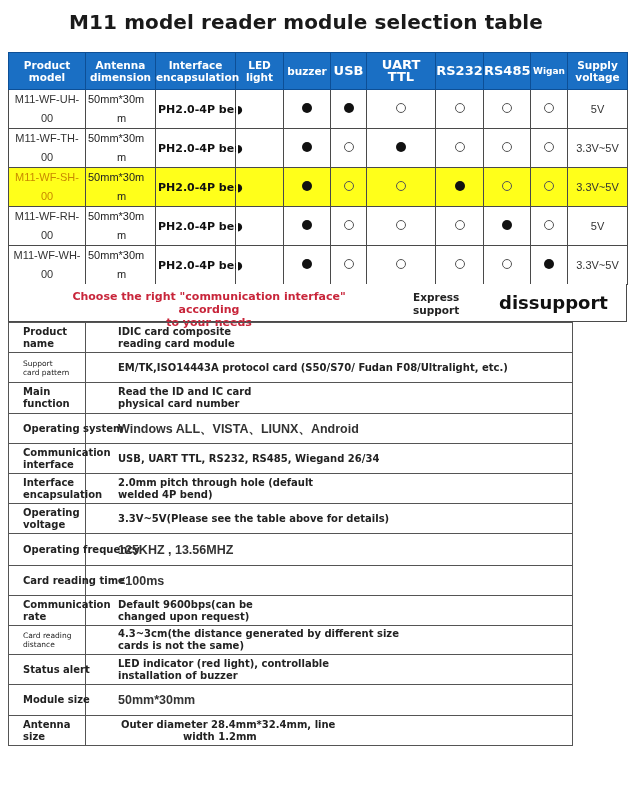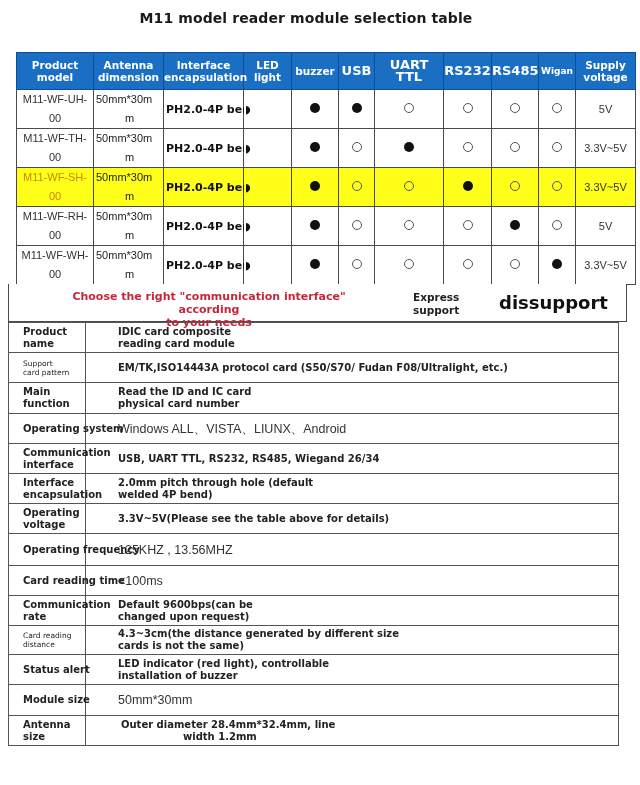--- a/index.html
+++ b/index.html
@@ -1,26 +1,26 @@
 <!DOCTYPE html>
 <html><head>
   <meta charset="utf-8">
   <style>
     * { box-sizing: border-box; margin: 0; padding: 0; }
     html, body { width: 640px; height: 785px; background: #ffffff; overflow: hidden; }
     body { font-family: "DejaVu Sans", "Liberation Sans", sans-serif; color: #111; position: relative; }
 
     .title {
       position: absolute; left: 0; top: 10px; width: 576px; text-align: center;
-      font-size: 14px; font-weight: bold; color: #1a1a1a; letter-spacing: 0.1px; padding-left: 36px;
+      font-size: 20px; font-weight: bold; color: #1a1a1a; letter-spacing: 0.1px; padding-left: 36px;
     }
 
     
     .sel-table {
-      position: absolute; left: 16px; top: 52px; width: 619px;
+      position: absolute; left: 8px; top: 52px; width: 619px;
       border-collapse: collapse; table-layout: fixed;
     }
     .sel-table th, .sel-table td {
       border: 1px solid #4a4a4a; text-align: center; vertical-align: middle; padding: 0;
     }
     .sel-table thead th {
       background: #1a6fc4; color: #ffffff; font-weight: bold; height: 37px;
       font-size: 10px; line-height: 12px; border-color: #0d4f96;
     }
     .sel-table thead th.big { font-size: 13px; }
@@ -49,33 +49,33 @@
     }
     .notice .express {
       position: absolute; left: 404px; top: 7px; font-weight: bold; font-size: 10.5px; line-height: 13px; color: #222;
     }
     .notice .dissupport {
       position: absolute; left: 478px; top: 8px; font-weight: bold; font-size: 18px; color: #111; margin-left: 12px;
     }
 
     
     .spec-table {
-      position: absolute; left: 8px; top: 322px; width: 611px;
+      position: absolute; left: 8px; top: 322px; width: 565px;
       border-collapse: collapse; table-layout: fixed;
     }
     .spec-table td { border: 1px solid #555; vertical-align: middle; }
     .spec-table td.label {
       width: 77px; padding-left: 14px; font-weight: bold; font-size: 10px; line-height: 12px; color: #222;
       white-space: nowrap; overflow: visible;
     }
     .spec-table td.label.tiny { font-size: 7.5px; line-height: 9px; font-weight: normal; }
     .spec-table td.value {
       padding-left: 32px; font-size: 10px; font-weight: bold; line-height: 12px; color: #222;
     }
-    .spec-table td.value.light { font-weight: normal; font-family: "Liberation Sans", sans-serif; font-size: 12.5px; color: #333; }
+    .spec-table td.value.light { font-weight: bold; font-family: "Liberation Sans", sans-serif; font-size: 12.5px; color: #333; }
     .spec-table td.value.center { text-align: left; padding-left: 35px; }
     .spec-table td.value.center span.l2 { display: block; padding-left: 62px; }
   </style>
 </head>
 <body>
 
 <div class="title">M11 model reader module selection table</div>
 
 <table class="sel-table">
   <colgroup>

